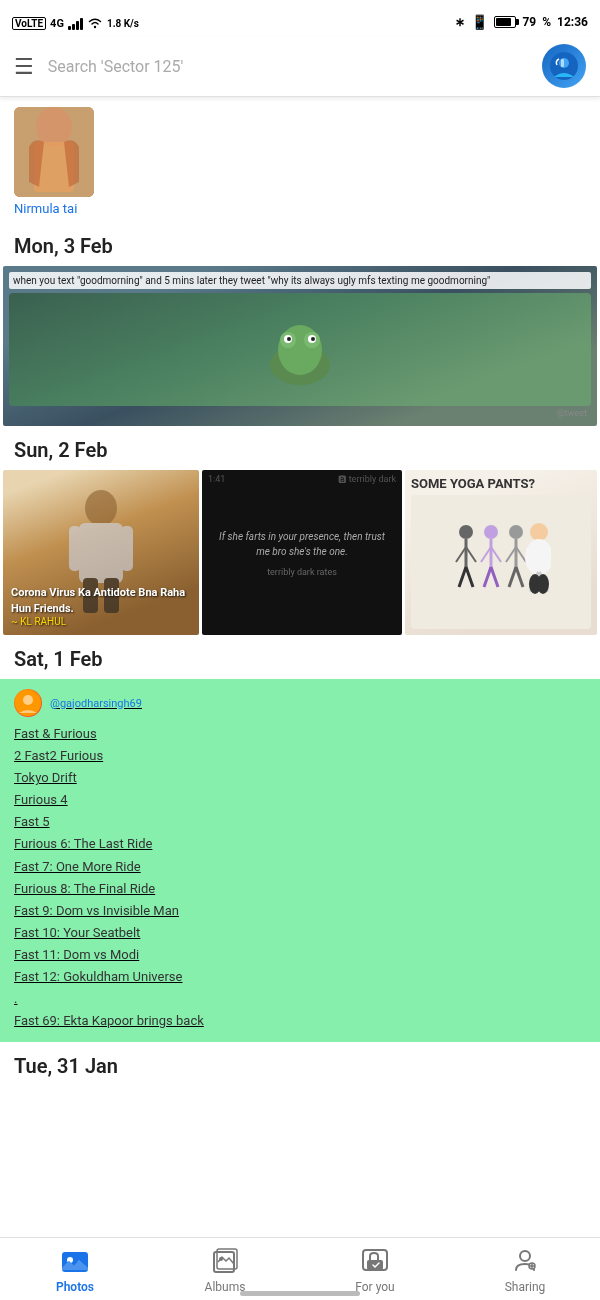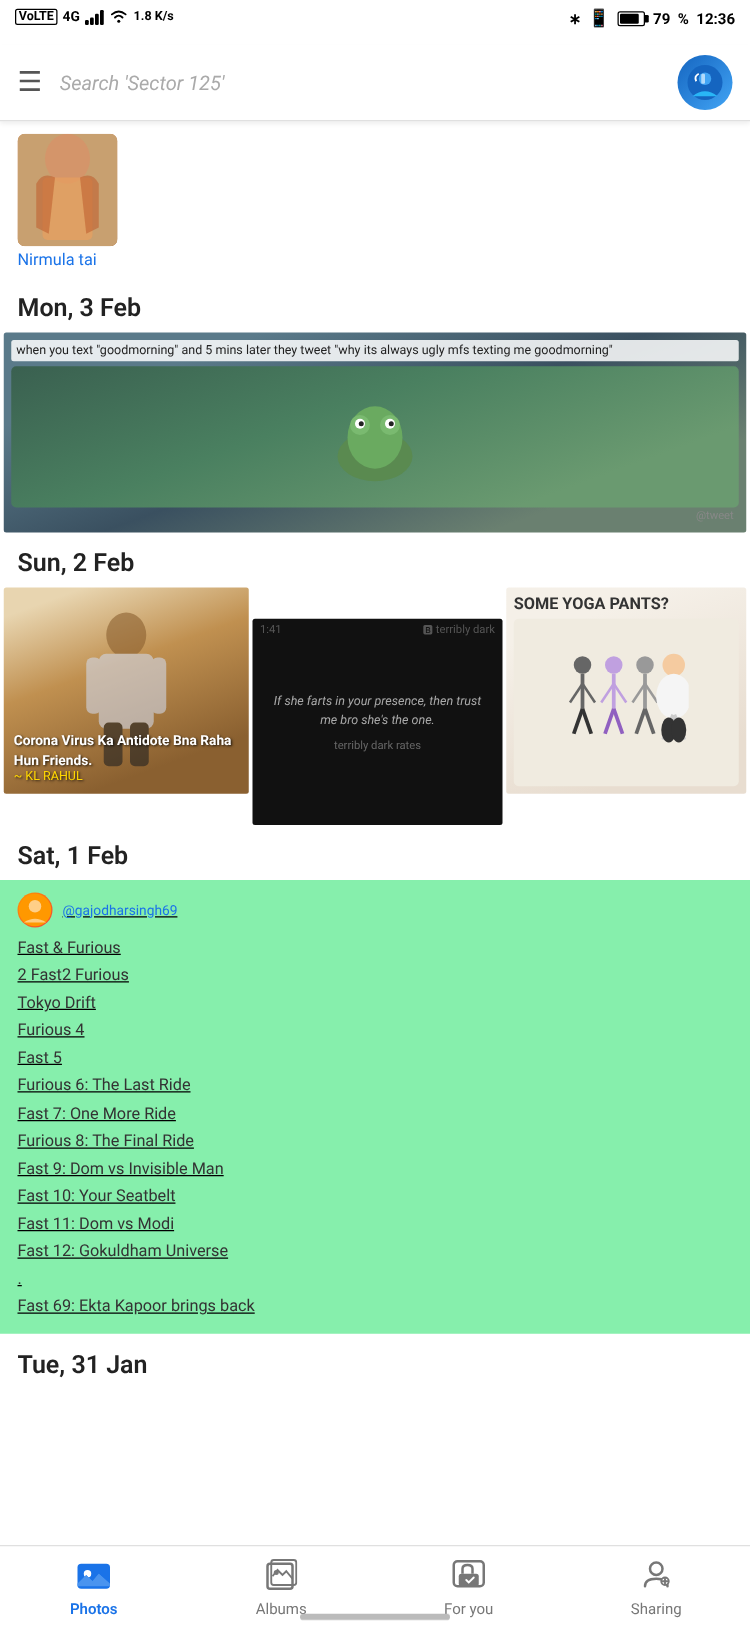--- a/index.html
+++ b/index.html
@@ -10,42 +10,42 @@
       background: #fff;
       font-family: 'Roboto', Arial, sans-serif;
       overflow-x: hidden;
     }
 
     
     .status-bar {
       background: #fff;
       display: flex;
       justify-content: space-between;
-      align-items: flex-start;
+      align-items: flex-end;
       padding: 6px 12px;
       height: 36px;
     }
     .status-left { display: flex; align-items: center; gap: 4px; font-size: 11px; font-weight: bold; }
     .status-right { display: flex; align-items: center; gap: 6px; font-size: 12px; font-weight: bold; }
     .battery-icon { border: 1.5px solid #000; border-radius: 2px; width: 22px; height: 12px; display: inline-flex; align-items: center; padding: 1px; position: relative; }
     .battery-icon::after { content: ''; position: absolute; right: -4px; top: 50%; transform: translateY(-50%); width: 3px; height: 6px; background: #000; border-radius: 0 1px 1px 0; }
     .battery-fill { background: #000; height: 100%; width: 79%; border-radius: 1px; }
 
     
     .search-bar {
       background: #fff;
       padding: 8px 14px;
       display: flex;
       align-items: center;
       gap: 14px;
       border-bottom: 1px solid #e0e0e0;
       box-shadow: 0 2px 4px rgba(0,0,0,0.08);
     }
     .hamburger-icon { font-size: 22px; color: #555; cursor: pointer; }
-    .search-text { flex: 1; font-size: 16px; color: #aaa; font-style: italic; }
+    .search-text { flex: 1; font-size: 16px; color: #aaa; }
     .avatar-circle {
       width: 44px; height: 44px; border-radius: 50%;
       background: linear-gradient(135deg, #1565c0, #42a5f5);
       display: flex; align-items: center; justify-content: center;
       overflow: hidden;
     }
     .avatar-circle svg { width: 30px; height: 30px; }
 
     
     .person-section {
@@ -159,21 +159,21 @@
     }
     .meme-klrahul-sub {
       color: #ffd700;
       font-size: 10px;
       text-shadow: 1px 1px 2px rgba(0,0,0,0.8);
     }
 
     
     .meme-dark {
       background: #111;
-      display: flex; flex-direction: column; justify-content: center; align-items: center; padding: 10px; margin-top: 25px;
+      display: flex; flex-direction: column; justify-content: center; align-items: center; padding: 10px;
     }
     .meme-dark-text {
       color: #aaa;
       font-size: 10px;
       text-align: center;
       line-height: 1.5;
       font-style: italic;
     }
     .meme-dark-credit { color: #666; font-size: 9px; margin-top: 8px; }
 

